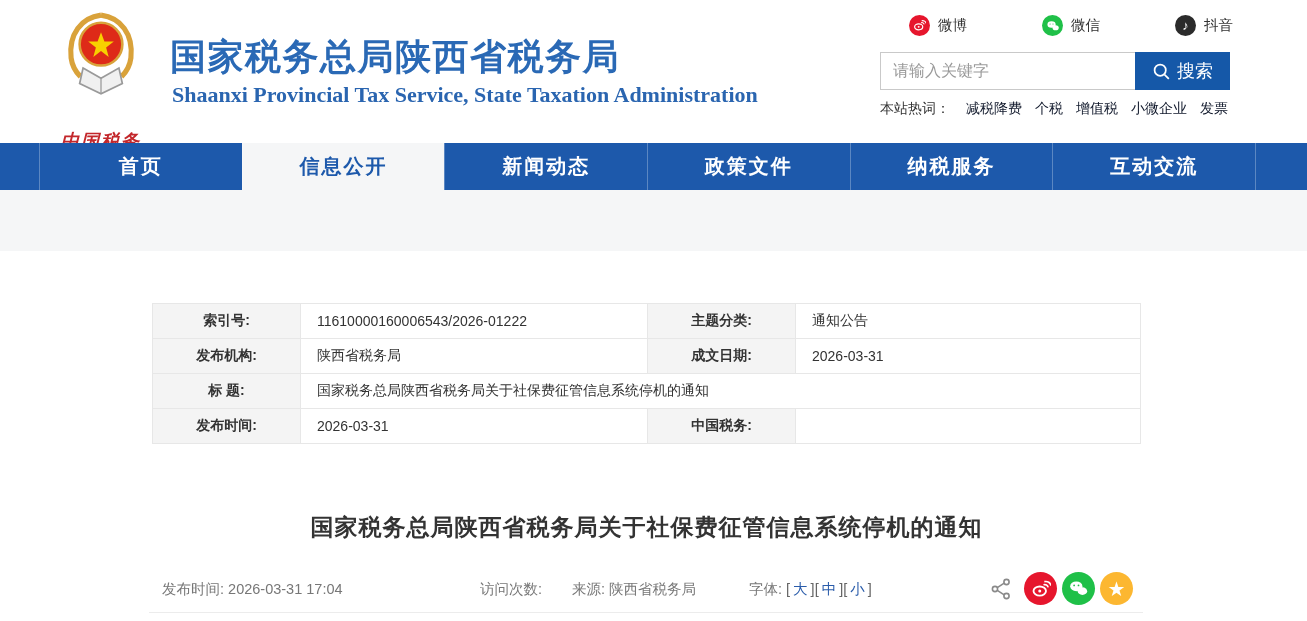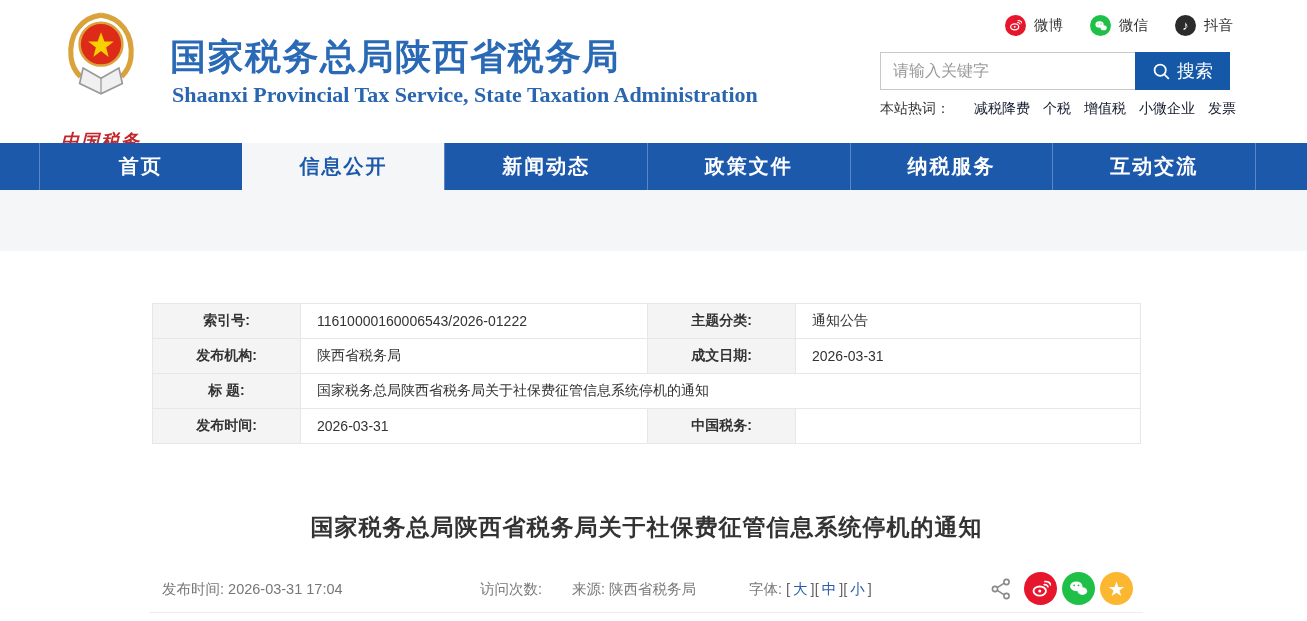--- a/index.html
+++ b/index.html
@@ -11,37 +11,37 @@
   
   #header { position:absolute; left:0; top:0; width:1307px; height:143px; background:#fff; }
   .emblem { position:absolute; left:58px; top:10px; width:86px; height:94px; }
   .logo-caption { position:absolute; left:50px; top:101px; width:102px; text-align:center;
     color:#c3272b; font-weight:bold; font-style:italic; font-size:18px; letter-spacing:2px;margin-top:28px; }
   .site-title { position:absolute; left:170px; top:33px; font-size:36px; font-weight:bold;
     color:#2a69b5; letter-spacing:1.5px; white-space:nowrap; }
   .site-subtitle { position:absolute; left:172px; top:82px; font-size:22px; font-weight:bold;
     color:#2a65b0; font-family:"Liberation Serif","DejaVu Serif",serif; white-space:nowrap; }
   .social { position:absolute; top:15px; right:74px; display:flex; align-items:center; gap:27px; }
-  .social-item { display:flex; align-items:center; gap:8px; cursor:pointer; }
+  .social-item { display:flex; align-items:center; gap:8px; cursor:pointer;margin-left:48px; }
   .social-badge { width:21px; height:21px; border-radius:50%; display:flex; align-items:center;
     justify-content:center; color:#fff; flex:0 0 auto; }
   .badge-weibo { background:#e6162d; }
   .badge-wechat { background:#1fc048; }
   .badge-douyin { background:#2b2b2b; font-size:13px; font-weight:bold; }
   .social-label { font-size:14.5px; color:#333; }
   .searchbar { position:absolute; left:880px; top:52px; width:350px; height:38px; display:flex; }
   .search-input { flex:1; height:38px; border:1px solid #c9c9c9; border-right:none; outline:none;
     padding:0 12px; font-size:16px; color:#333; font-family:inherit; }
   .search-input::placeholder { color:#9a9a9a; }
   .search-btn { width:95px; height:38px; background:#1558a8; border:none; color:#fff;
     font-size:18px; display:flex; align-items:center; justify-content:center; gap:6px;
     cursor:pointer; font-family:inherit; }
   .hotwords { position:absolute; left:880px; top:100px; display:flex; align-items:center;
     font-size:14px; color:#333; white-space:nowrap; }
-  .hotwords-label { margin-right:24px;text-align:right; }
+  .hotwords-label { margin-right:16px;text-align:right; }
   .hotword { margin-right:13px; color:#0f172a; cursor:pointer; }
   
   #nav { position:absolute; left:0; top:143px; width:1307px; height:47px; background:#1d59ab; display:flex; }
   .nav-spacer-left { width:39px; }
   .nav-spacer-right { width:52px; border-left:1px solid rgba(255,255,255,.28); }
   .nav-tab { flex:1; display:flex; align-items:center; justify-content:center;
     border-left:1px solid rgba(255,255,255,.28); cursor:pointer; }
   .nav-tab span { font-size:20px; font-weight:bold; color:#fff; letter-spacing:2px; }
   .nav-tab.active { background:#f5f6f7; }
   .nav-tab.active span { color:#1d59ab; }

